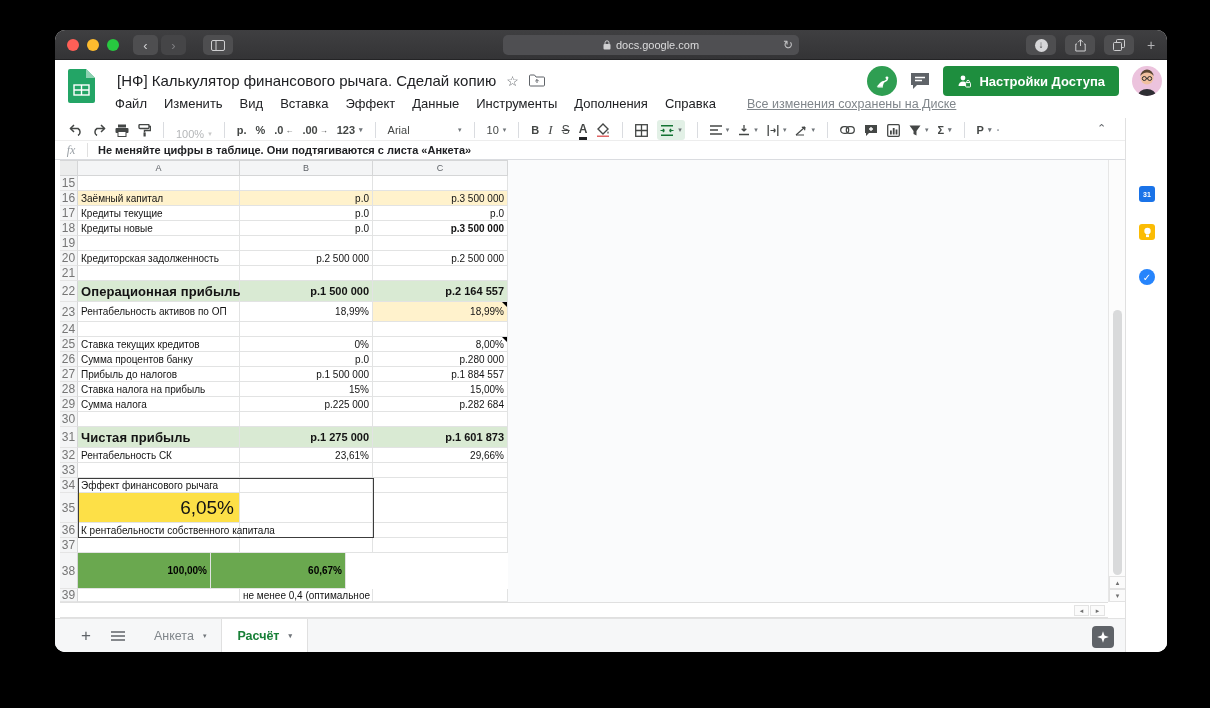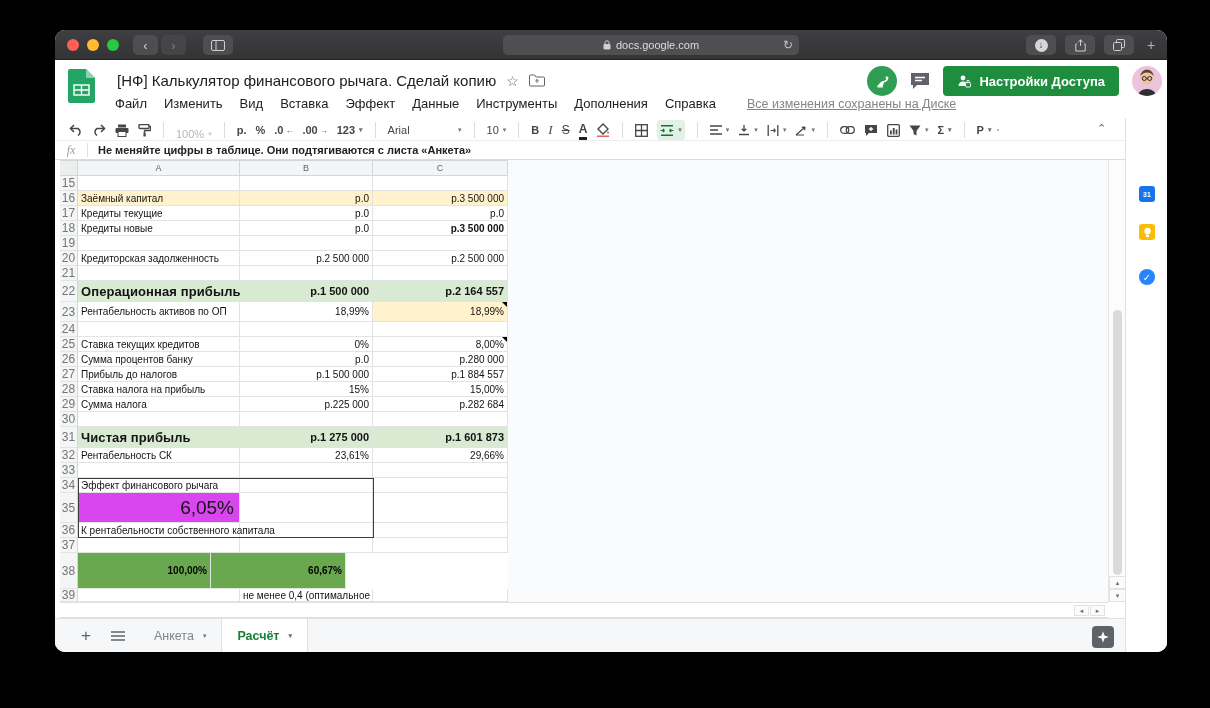--- a/index.html
+++ b/index.html
@@ -77,21 +77,21 @@
   .cell { border-right:1px solid #e2e3e3; border-bottom:1px solid #e2e3e3; background:#fff; position:relative;
           font-size:10px; color:#131313; padding:0 3px; display:flex; align-items:center; white-space:nowrap; overflow:visible; }
   .colA { z-index:1; }
   .num { justify-content:flex-end; }
   .yellow { background:#fff2cc; }
   .section { background:#d9ead3; font-weight:bold; }
   .slabel { font-size:13px; letter-spacing:.1px; }
   .snum { font-size:11px; }
   .bold { font-weight:bold; }
   .note::after { content:""; position:absolute; top:0; right:0; border-left:5px solid transparent; border-top:5px solid #000; }
-  .big-green { background:#d946ef; font-size:19px; font-weight:500; justify-content:flex-end; padding-right:5px; }
+  .big-green { background:#fde047; font-size:19px; font-weight:500; justify-content:flex-end; padding-right:5px; }
   .green-strong { background:#6aa84f; font-weight:bold; color:#000; }
   .hint { justify-content:flex-start; }
   .wrap { white-space:normal; line-height:1.3; align-items:center; }
   .range-box { position:absolute; left:18px; top:318px; width:296px; height:60px; border:1.5px solid #3c3c3c; pointer-events:none; z-index:3; }
 
   .void { position:absolute; left:453px; top:100px; width:600px; height:442px; background:#fafbfc; }
 
   
   .vtrack { position:absolute; left:1053px; top:100px; width:17px; height:442px; background:#fcfcfc; border-left:1px solid #e6e6e6; }
   .vthumb { position:absolute; left:4px; top:150px; width:9px; height:265px; background:#d9dadb; border-radius:5px; }

